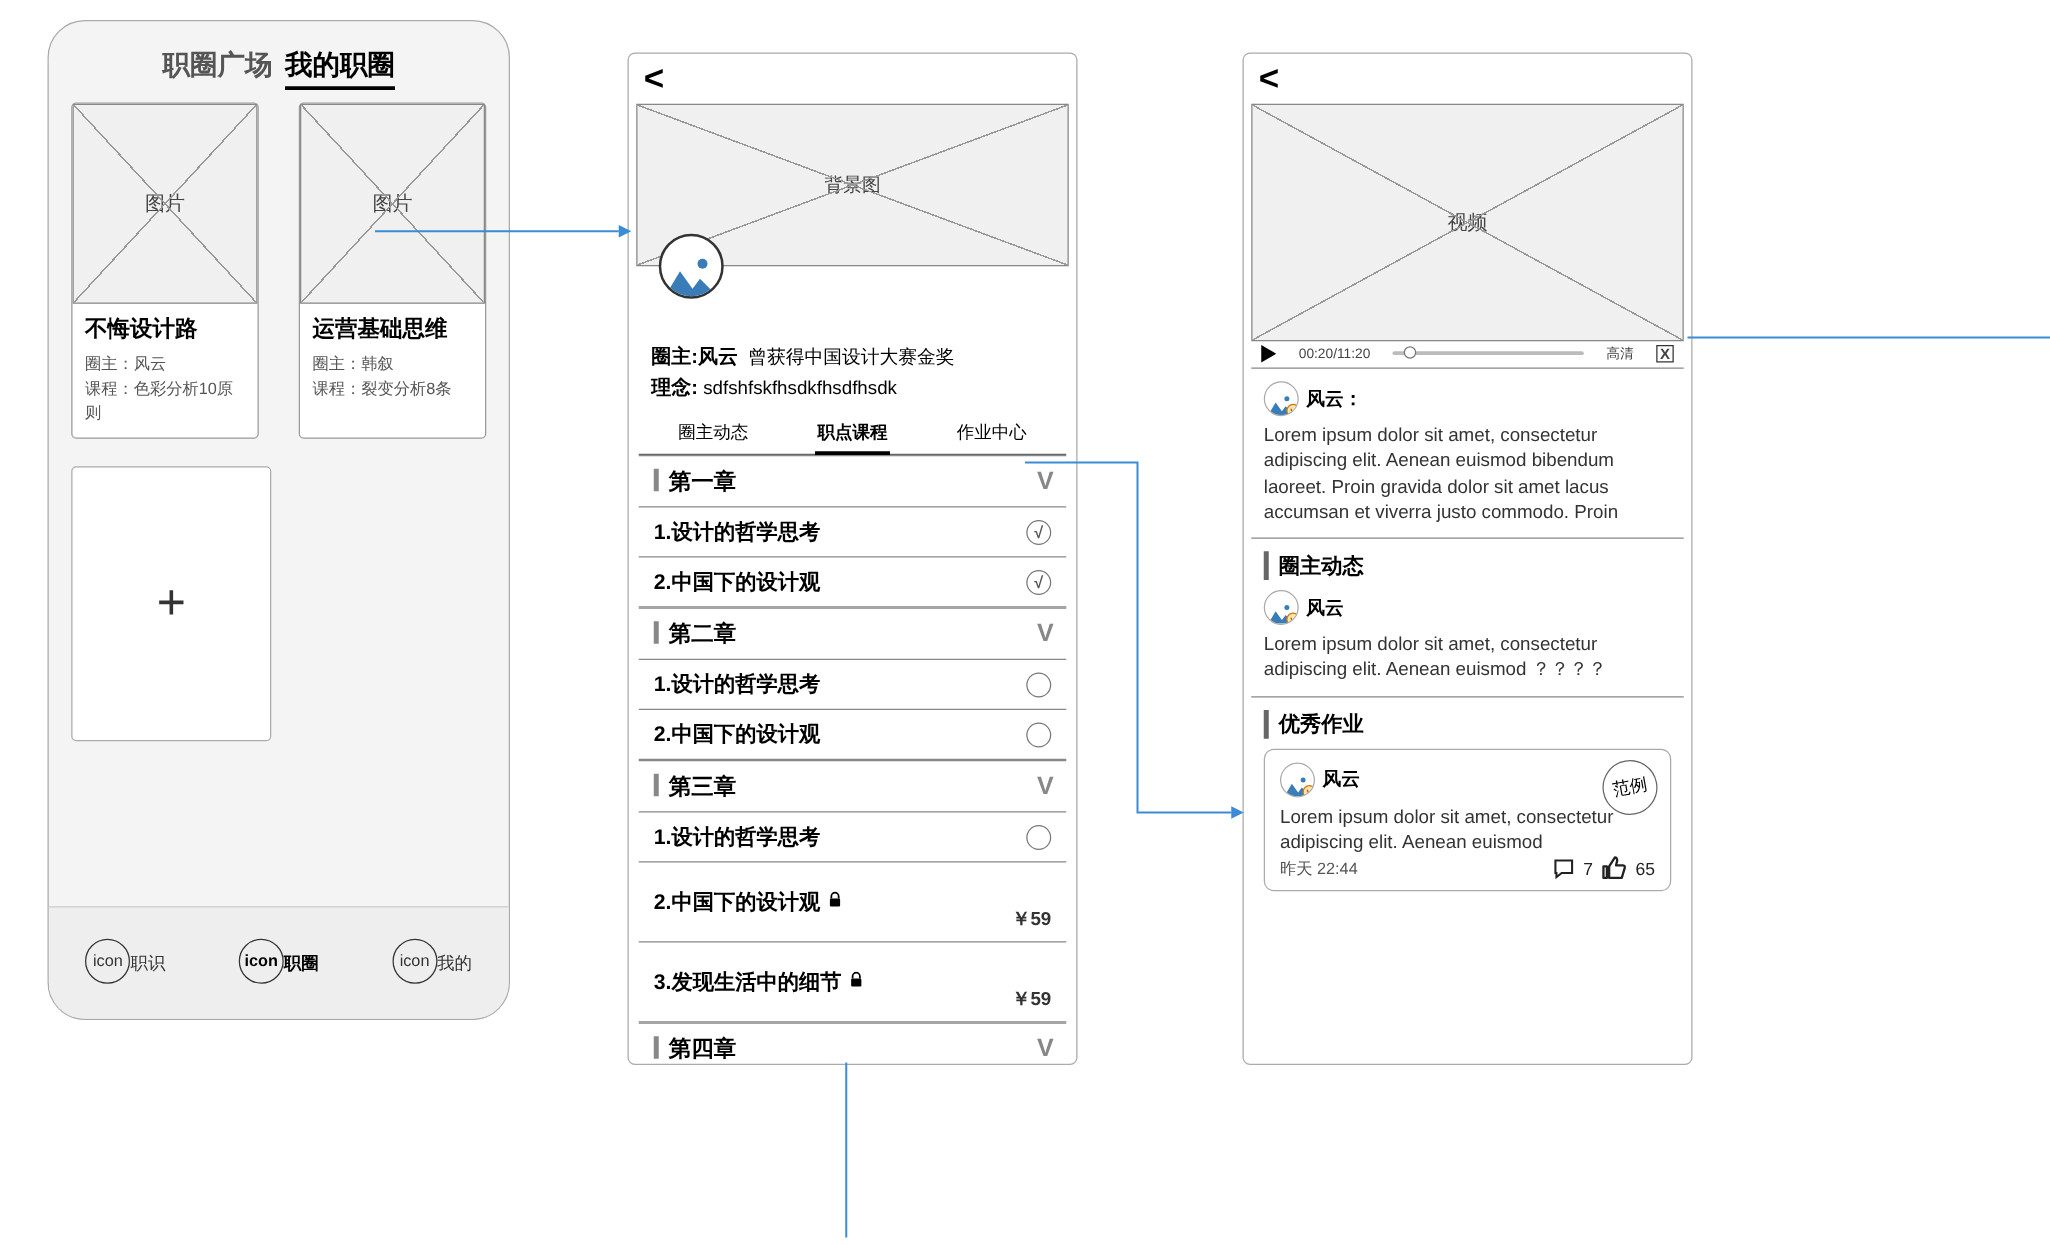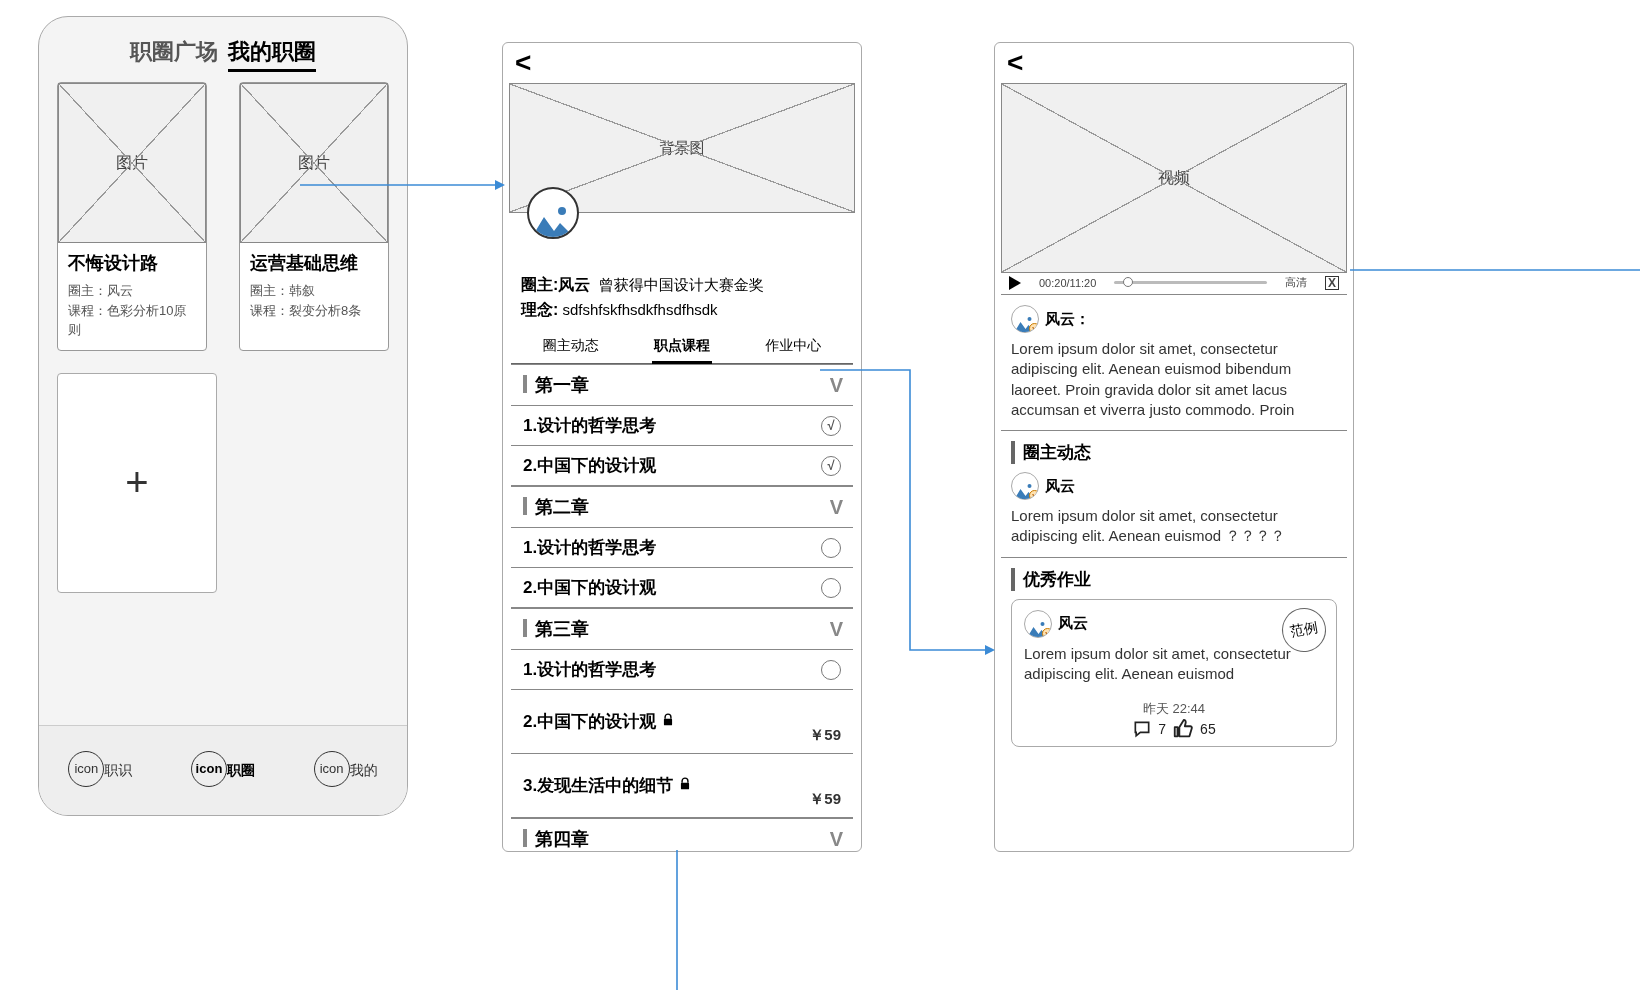--- a/index.html
+++ b/index.html
@@ -102,21 +102,21 @@
   .vbadge{ position:absolute; right:-2px; bottom:-2px; width:11px; height:11px; border:1px solid #c97b00; border-radius:50%; background:#ffe2b0; font-size:8px; color:#b35a00; display:flex; align-items:center; justify-content:center;}
   .author-line{ display:flex; align-items:center; font-weight:bold; font-size:15px; margin-bottom:6px;}
   .bodytext{ font-size:15px; color:#333; line-height:1.35;}
   .excellent-card{
     border:1px solid #aaa; border-radius:8px; padding:10px 12px 6px 12px; margin-top:8px; position:relative;
   }
   .stamp{
     position:absolute; right:10px; top:8px; width:44px; height:44px; border:1.5px solid #666; border-radius:50%;
     display:flex; align-items:center; justify-content:center; font-size:14px; transform:rotate(-10deg); background:#fff;
   }
-  .excellent-foot{ display:flex; align-items:center; justify-content:space-between; margin-top:16px; font-size:13px; color:#555;flex-direction:column;}
+  .excellent-foot{ display:flex; align-items:center; justify-content:space-between; font-size:13px; color:#555;}
   .excellent-foot .icons{ display:flex; align-items:center; gap:6px; font-size:16px; color:#222;}
   .excellent-foot .icons span{ font-size:14px;}
   svg.bubble{ width:20px; height:20px;}
   svg.thumb{ width:22px; height:22px;}
 
   
   svg.flow { position:absolute; z-index:5; overflow:visible;}
   .flow line, .flow path, .flow polyline { stroke:#3b8bd6; stroke-width:1.6; fill:none;}
   .flow .head{ fill:#3b8bd6; stroke:none;}
 </style>

